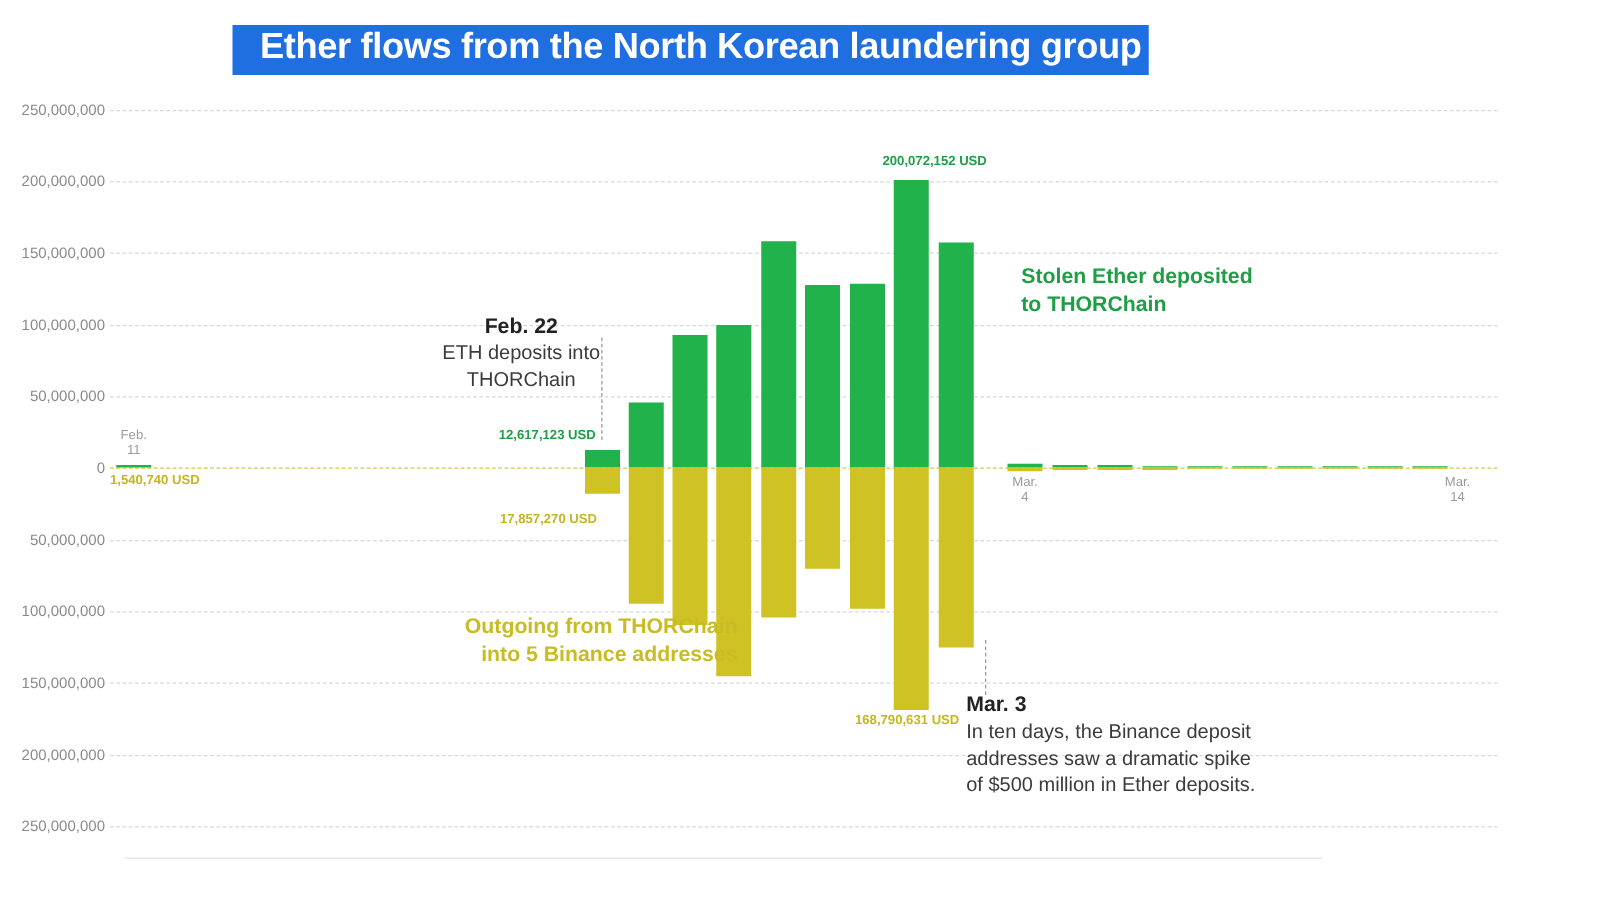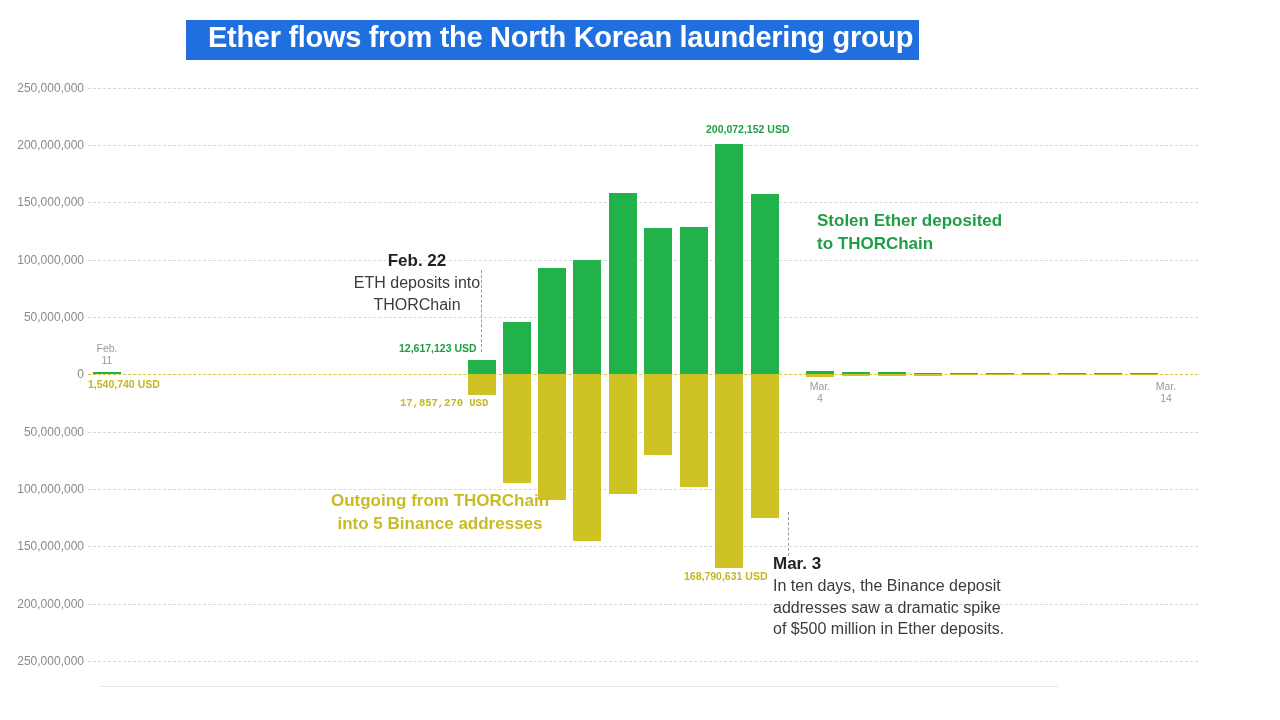--- a/index.html
+++ b/index.html
@@ -251,21 +251,21 @@
       <span>Mar.</span><br>
       <span>4</span>
     </div>
     <div class="xlab" style="left:1048px; top:300px;">
       <span>Mar.</span><br>
       <span>14</span>
     </div>
 
     <div class="valnote yellow" style="left:0px; top:298px;">1,540,740 USD</div>
     <div class="valnote green" style="left:311px; top:262px;">12,617,123 USD</div>
-    <div class="valnote yellow" style="left:312px; top:317px;font-family:Liberation Mono, monospace;">17,857,270 USD</div>
+    <div class="valnote yellow" style="left:312px; top:329px;">17,857,270 USD</div>
     <div class="valnote green" style="left:618px; top:43px;">200,072,152 USD</div>
     <div class="valnote yellow" style="left:596px; top:490px;">168,790,631 USD</div>
 
     <div class="leader" style="left:393px; top:190px; height:82px;"></div>
     <div class="leader" style="left:700px; top:432px; height:44px;"></div>
 
   </div>
 
   <div class="anno" style="left:332px; top:250px; width:170px; text-align:center;">
     <div class="anno-head">Feb. 22</div>
@@ -278,20 +278,20 @@
     <div class="anno-body">In ten days, the Binance deposit</div>
     <div class="anno-body">addresses saw a dramatic spike</div>
     <div class="anno-body">of $500 million in Ether deposits.</div>
   </div>
 
   <div class="anno-green" style="position:absolute; left:817px; top:210px;">
     <div>Stolen Ether deposited</div>
     <div>to THORChain</div>
   </div>
 
-  <div class="anno-yellow" style="position:absolute; left:290px; top:490px; width:300px;text-align:center;">
+  <div class="anno-yellow" style="position:absolute; left:290px; top:490px; width:300px;">
     <div>Outgoing from THORChain</div>
     <div>into 5 Binance addresses</div>
   </div>
 
   <div id="footer-rule"></div>
 
 </div>
 
 </body></html>

